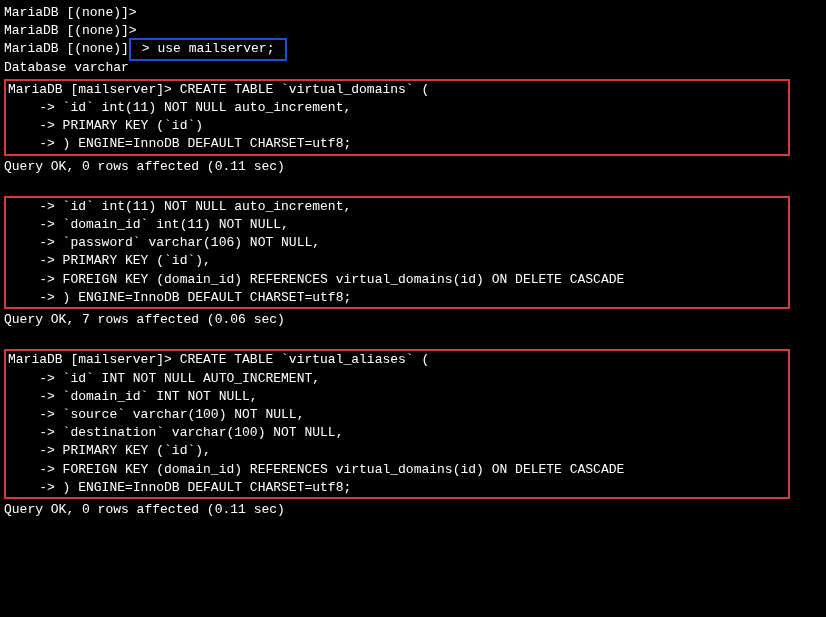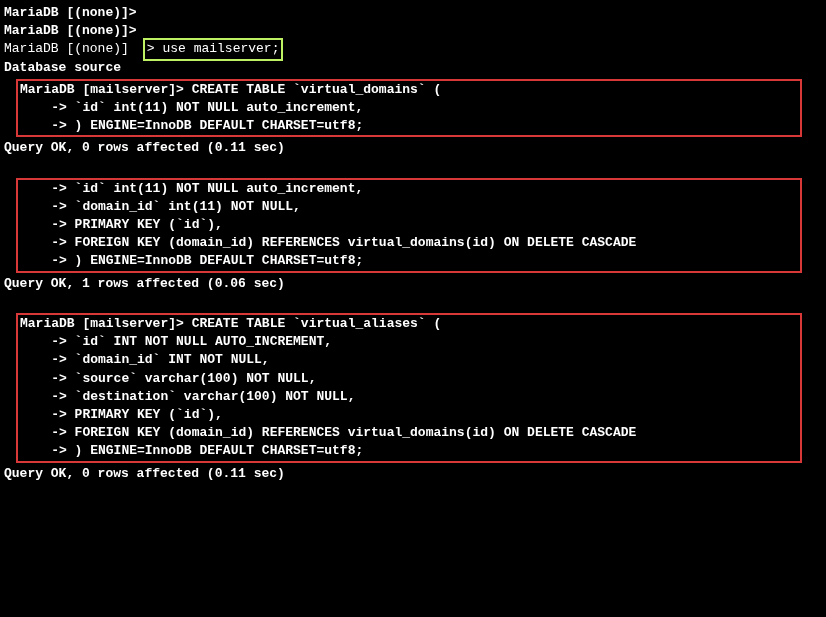--- a/index.html
+++ b/index.html
@@ -8,33 +8,32 @@
       font-family: 'Courier New', monospace;
       font-size: 13px;
       line-height: 1.4;
       margin: 0;
       padding: 4px;
       width: 826px;
       box-sizing: border-box;
     }
     .line {
       white-space: pre;
-      font-weight: bold;
     }
     .box-red {
-      border: 2px solid #bef264;
+      border: 2px solid #1d4ed8;
       display: inline-block;
-      padding: 0 2px;
-      margin: -2px 14px;
+      padding: 0 11px;
+      margin: -2px 0;
       box-sizing: border-box;
     }
     .box-red-block {
       border: 2px solid #d93838;
       padding: 0 2px;
-      margin: 2px 12px;
+      margin: 2px 0;
       box-sizing: border-box;
       display: block;
       width: 786px;
     }
     .prompt-line {
       display: flex;
       align-items: flex-start;
     }
     .prompt-txt {
       white-space: pre;
@@ -44,38 +43,40 @@
 </head>
 <body>
 
 <div>
   <div class="line">MariaDB [(none)]&gt;</div>
   <div class="line">MariaDB [(none)]&gt;</div>
   <div class="prompt-line">
     <span class="prompt-txt">MariaDB [(none)]</span>
       <span class="box-red prompt-txt">&gt; use mailserver;</span>
   </div>
-  <div class="line">Database source</div>
+  <div class="line">Database varchar</div>
 
   <div class="box-red-block">
     <div class="line">MariaDB [mailserver]&gt; CREATE TABLE `virtual_domains` (</div>
     <div class="line">    -&gt; `id` int(11) NOT NULL auto_increment,</div>
+    <div class="line">    -&gt; PRIMARY KEY (`id`)</div>
     <div class="line">    -&gt; ) ENGINE=InnoDB DEFAULT CHARSET=utf8;</div>
   </div>
   <div class="line">Query OK, 0 rows affected (0.11 sec)</div>
   <div class="line"> </div>
 
   <div class="box-red-block">
     <div class="line">    -&gt; `id` int(11) NOT NULL auto_increment,</div>
     <div class="line">    -&gt; `domain_id` int(11) NOT NULL,</div>
+    <div class="line">    -&gt; `password` varchar(106) NOT NULL,</div>
     <div class="line">    -&gt; PRIMARY KEY (`id`),</div>
     <div class="line">    -&gt; FOREIGN KEY (domain_id) REFERENCES virtual_domains(id) ON DELETE CASCADE</div>
     <div class="line">    -&gt; ) ENGINE=InnoDB DEFAULT CHARSET=utf8;</div>
   </div>
-  <div class="line">Query OK, 1 rows affected (0.06 sec)</div>
+  <div class="line">Query OK, 7 rows affected (0.06 sec)</div>
   <div class="line"> </div>
 
   <div class="box-red-block">
     <div class="line">MariaDB [mailserver]&gt; CREATE TABLE `virtual_aliases` (</div>
     <div class="line">    -&gt; `id` INT NOT NULL AUTO_INCREMENT,</div>
     <div class="line">    -&gt; `domain_id` INT NOT NULL,</div>
     <div class="line">    -&gt; `source` varchar(100) NOT NULL,</div>
     <div class="line">    -&gt; `destination` varchar(100) NOT NULL,</div>
     <div class="line">    -&gt; PRIMARY KEY (`id`),</div>
     <div class="line">    -&gt; FOREIGN KEY (domain_id) REFERENCES virtual_domains(id) ON DELETE CASCADE</div>

